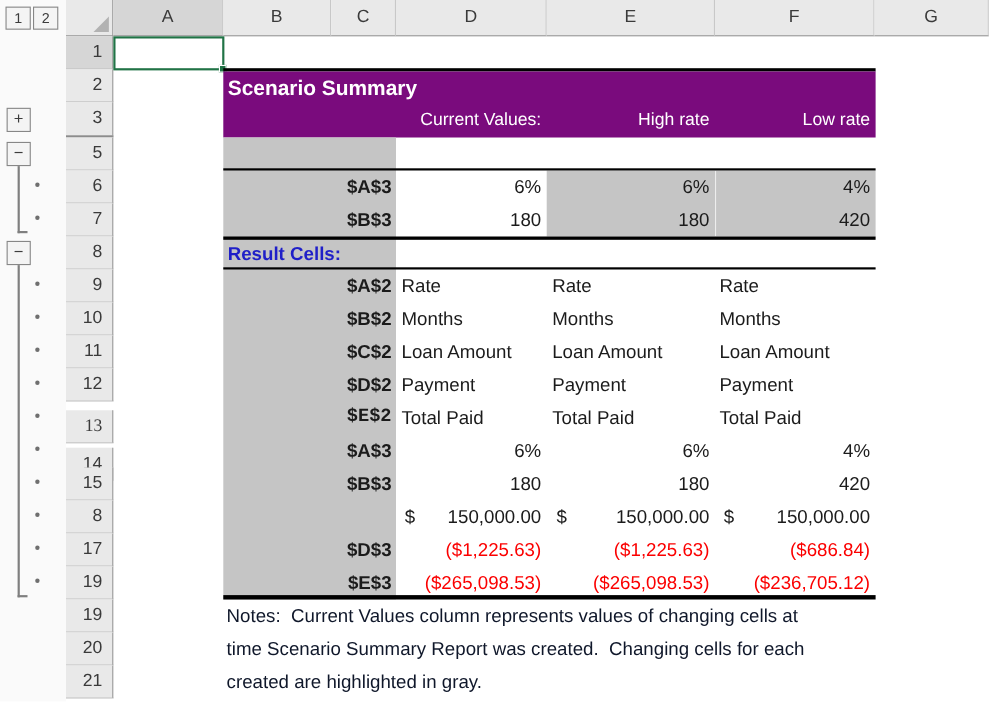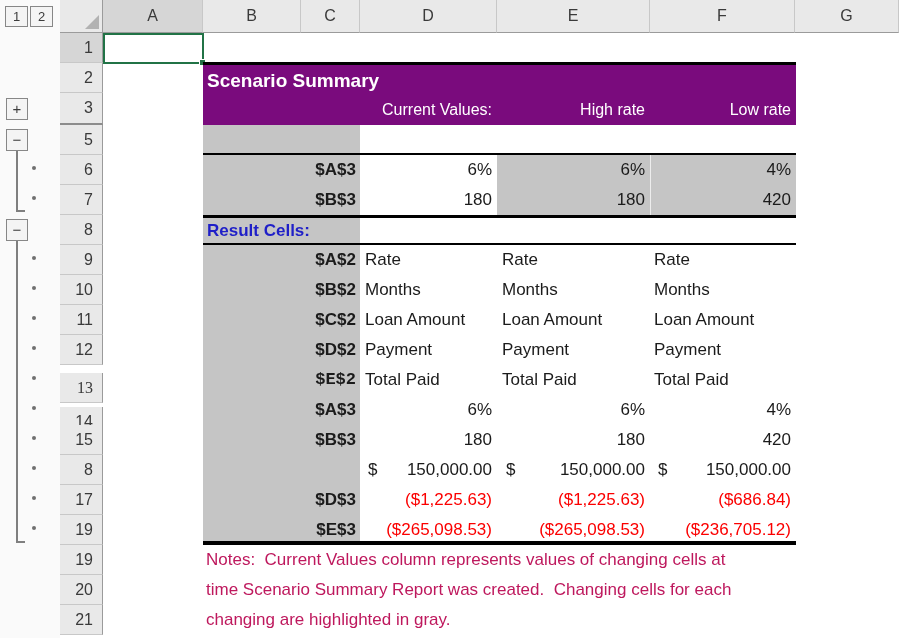--- a/index.html
+++ b/index.html
@@ -76,21 +76,21 @@
   .cE { left:500px; width:145px; }
   .cF { left:650px; width:141px; }
   .lD { left:365px; width:130px; }
   .lE { left:502px; width:143px; }
   .lF { left:654px; width:140px; }
   .sym { width:16px; text-align:left; }
   .sD { left:368px; } .sE { left:506px; } .sF { left:658px; }
   .nD { left:385px; width:107px; } .nE { left:523px; width:122px; } .nF { left:673px; width:118px; }
 
   .note { position:absolute; left:206px; height:30px; line-height:30px; font-size:17px;
-          color:#be185d; white-space:pre; cursor:cell; }
+          color:#0f172a; white-space:pre; cursor:cell; }
 </style>
 </head>
 <body>
 
 <div id="app">
 
   <div id="gutter" class="abs">
     <div class="obtn lvlbtn" style="left:5px;">1</div>
     <div class="obtn lvlbtn" style="left:30px;">2</div>
 
@@ -234,15 +234,15 @@
 
   <div class="cell ref" style="top:515px;">$E$3</div>
   <div class="cell num red cD" style="top:515px;">($265,098.53)</div>
   <div class="cell num red cE" style="top:515px;">($265,098.53)</div>
   <div class="cell num red cF" style="top:515px;">($236,705.12)</div>
 
   <div class="line" style="top:541px;height:4px;"></div>
 
   <div class="note" style="top:545px;">Notes:  Current Values column represents values of changing cells at</div>
   <div class="note" style="top:575px;">time Scenario Summary Report was created.  Changing cells for each</div>
-  <div class="note" style="top:605px;">changing are highlighted in gray.</div>
+  <div class="note" style="top:605px;">created are highlighted in gray.</div>
 
 </div>
 
 </body></html>

